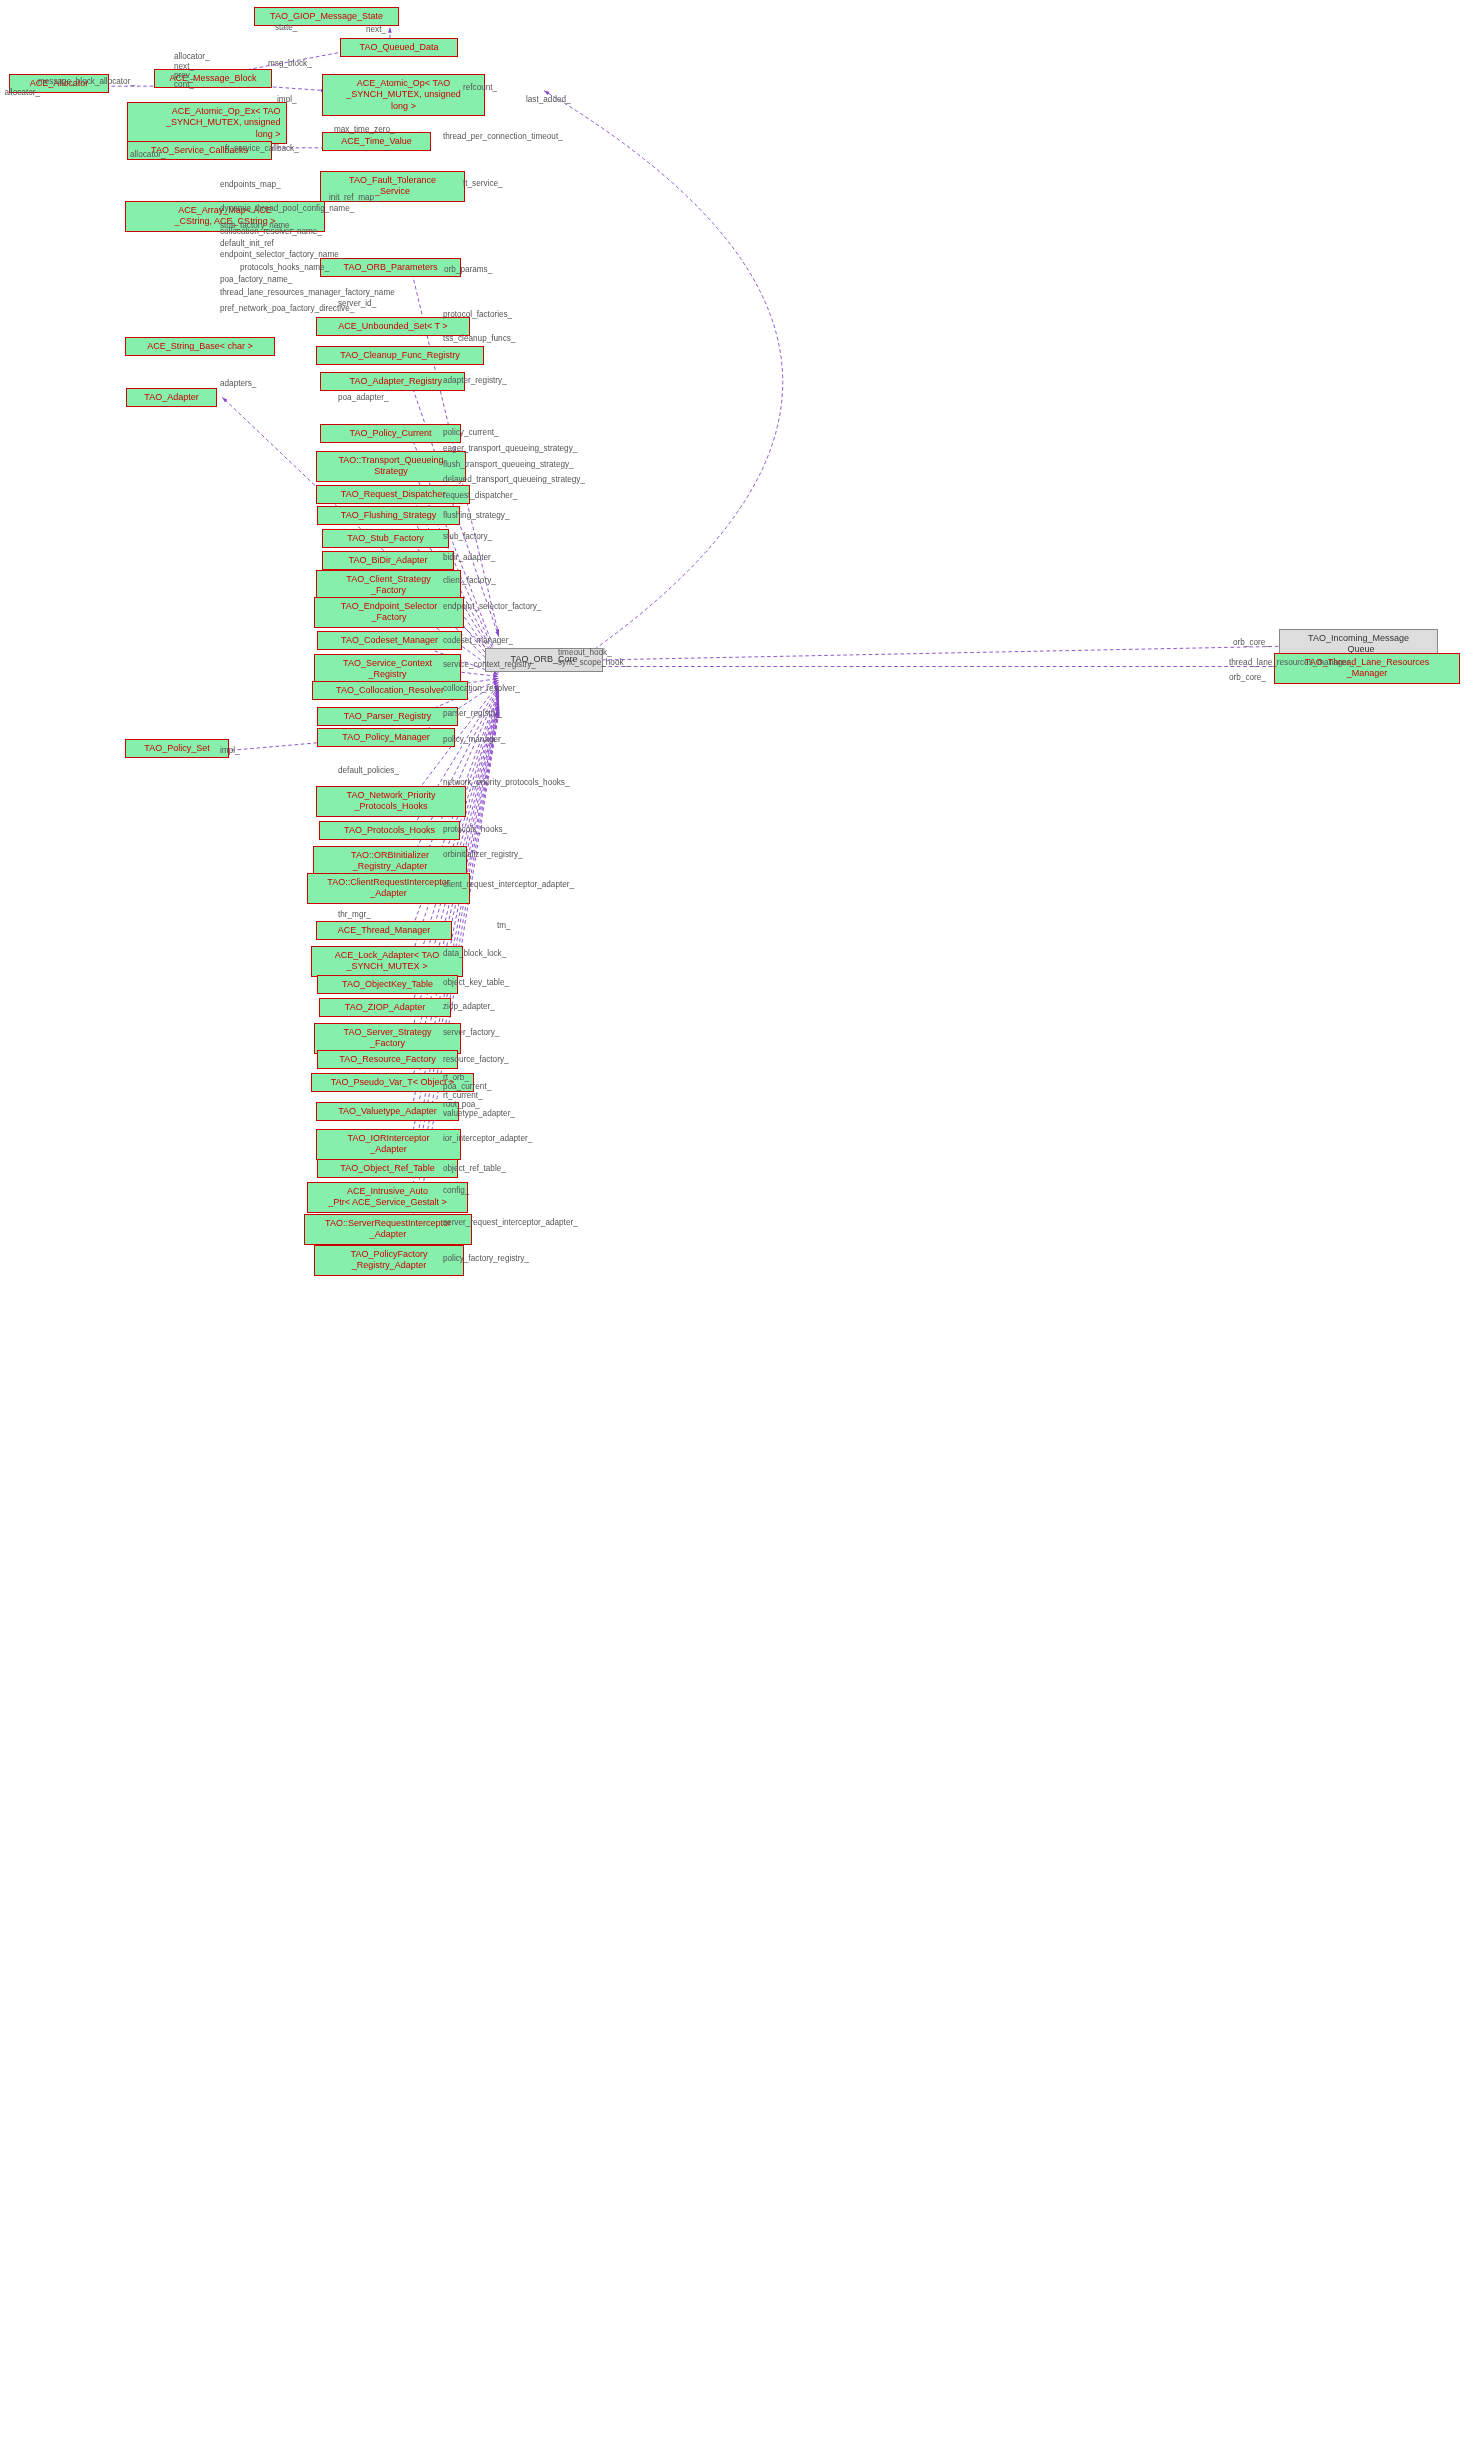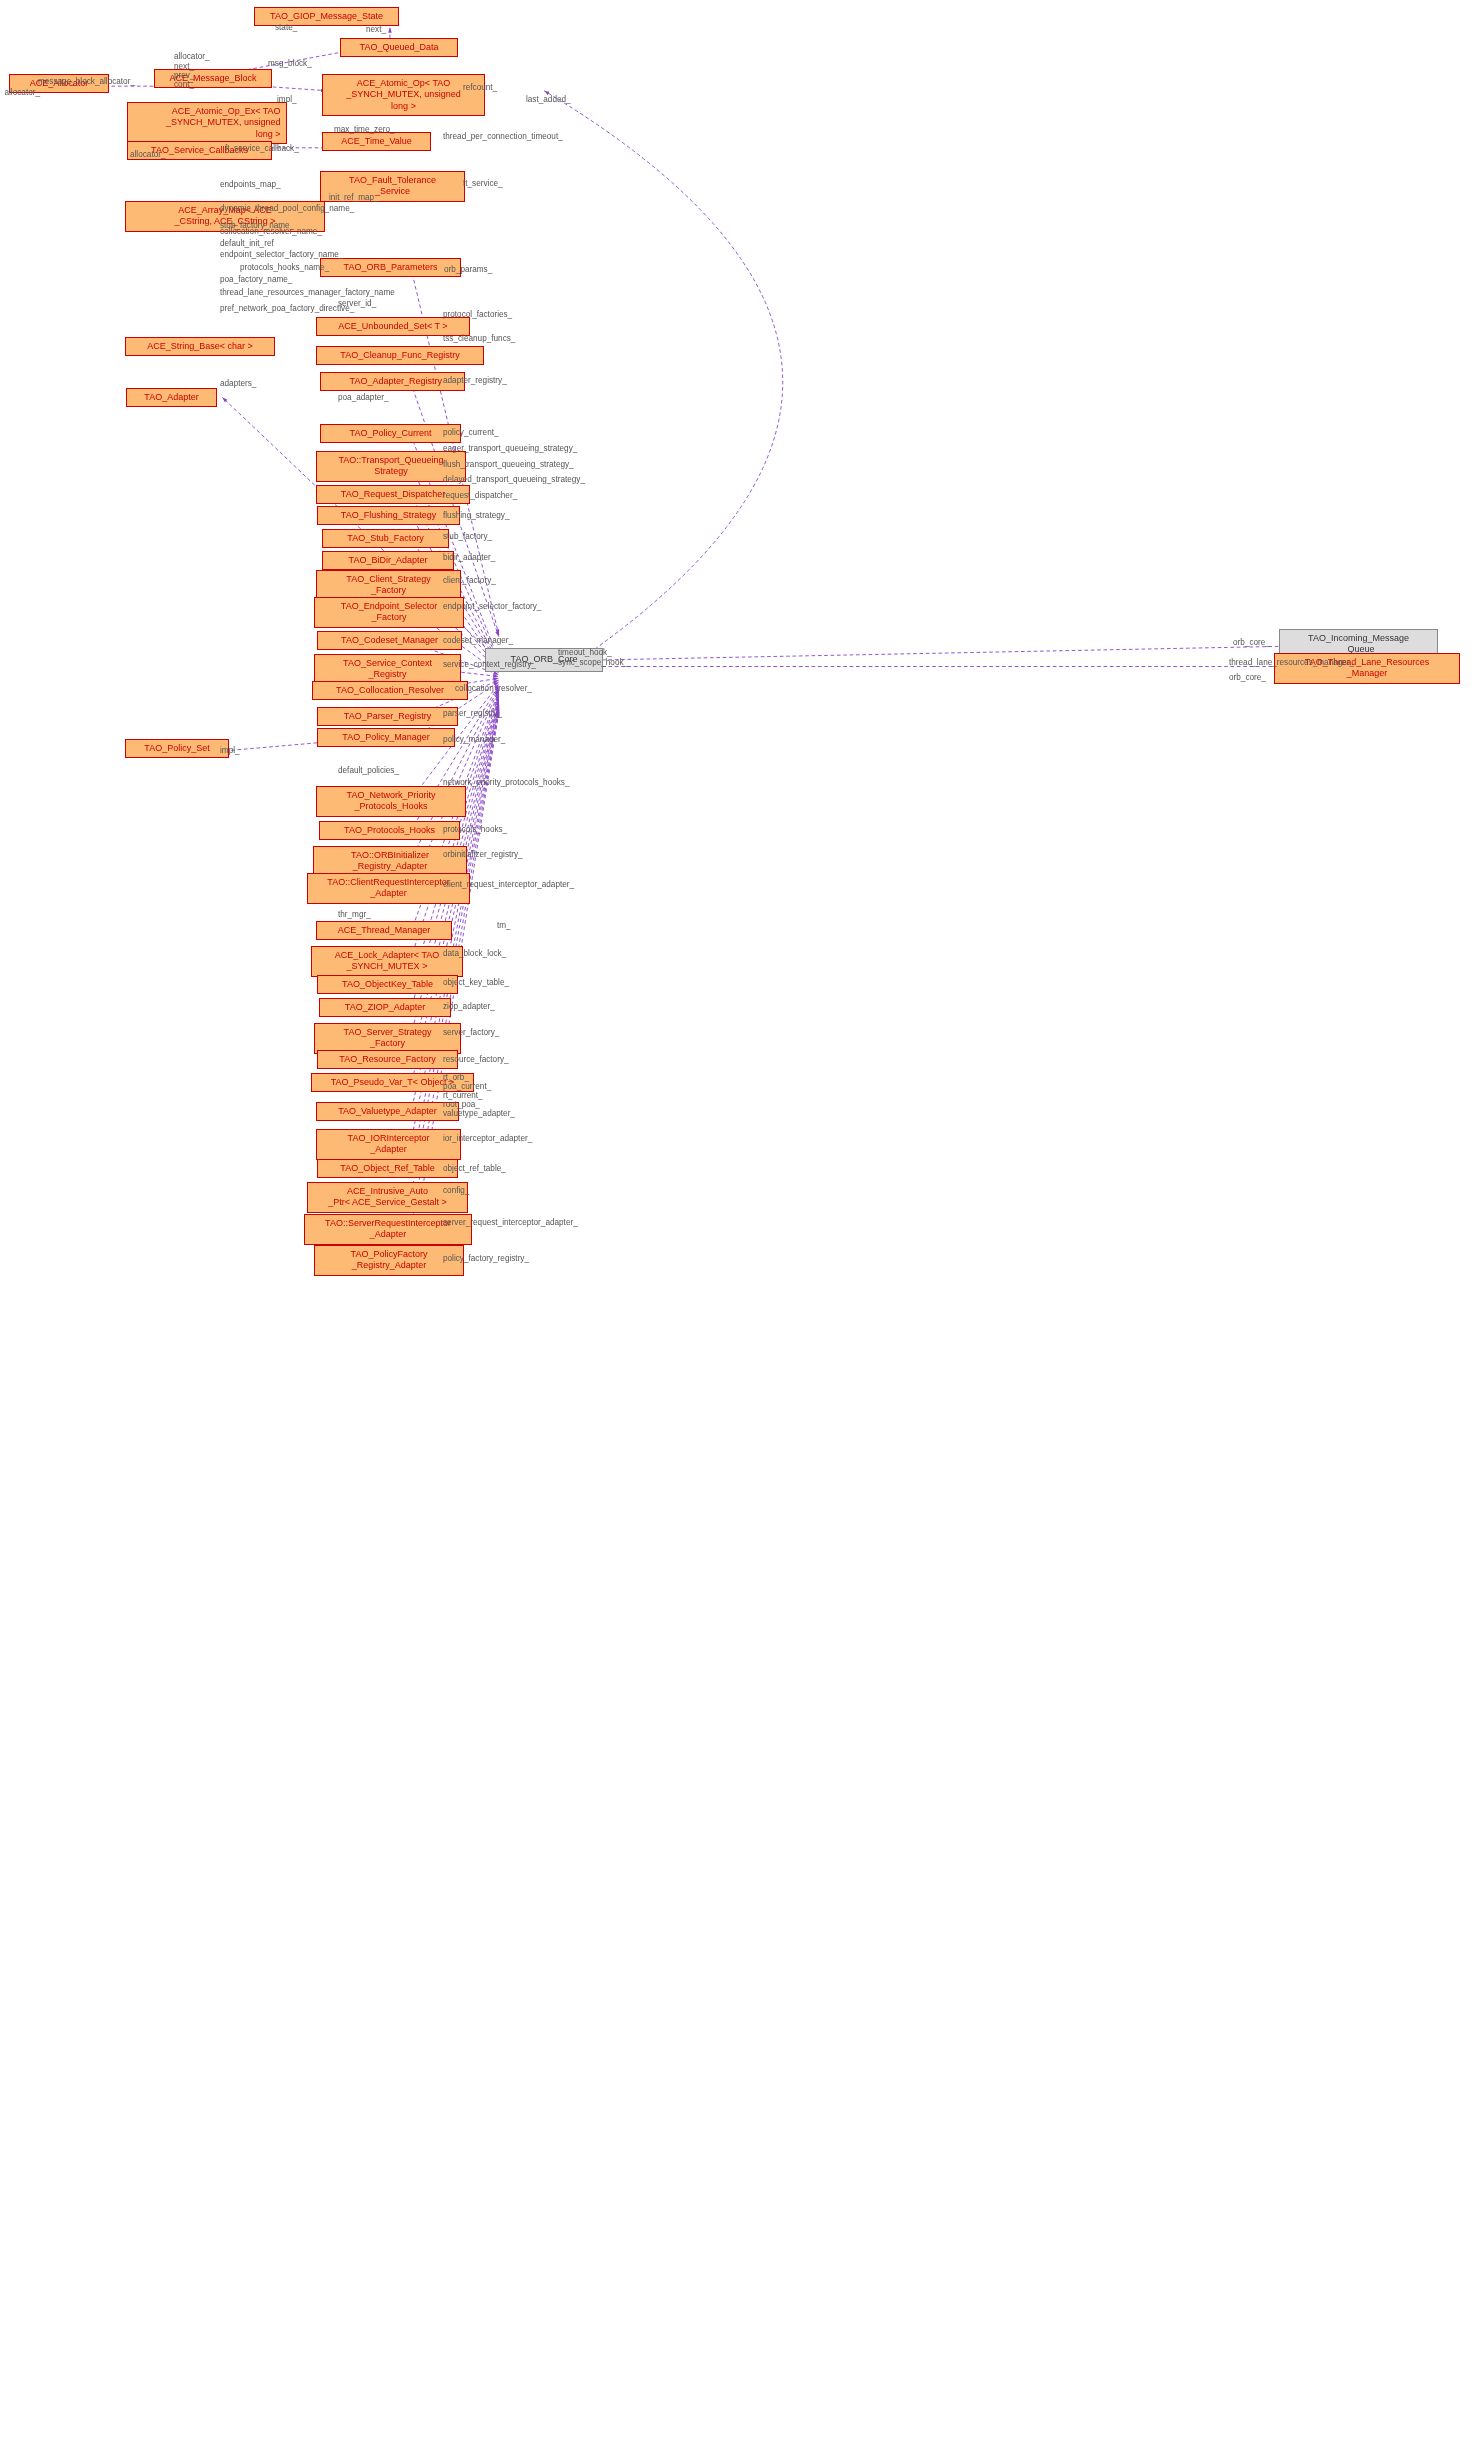--- a/index.html
+++ b/index.html
@@ -13,21 +13,21 @@
       overflow: hidden;
     }
     .node {
       position: absolute;
       border: 1.4px solid;
       padding: 2.7px 5.4px;
       text-align: center;
       white-space: nowrap;
       font-size: 9px;
       line-height: 1.3;
-      background: #fdba74;
+      background: #86efac;
     }
     .node-red {
       border-color: #cc0000;
       color: #cc0000;
     }
     .node-gray {
       border-color: #888;
       color: #333;
       background: #ddd;
     }
@@ -386,21 +386,21 @@
 <span class="label" style="left:443px;top:460px;">flush_transport_queueing_strategy_</span>
 <span class="label" style="left:443px;top:475px;">delayed_transport_queueing_strategy_</span>
 <span class="label" style="left:443px;top:491px;">request_dispatcher_</span>
 <span class="label" style="left:443px;top:511px;">flushing_strategy_</span>
 <span class="label" style="left:443px;top:532px;">stub_factory_</span>
 <span class="label" style="left:443px;top:553px;">bidir_adapter_</span>
 <span class="label" style="left:443px;top:576px;">client_factory_</span>
 <span class="label" style="left:443px;top:602px;">endpoint_selector_factory_</span>
 <span class="label" style="left:443px;top:636px;">codeset_manager_</span>
 <span class="label" style="left:443px;top:660px;">service_context_registry_</span>
-<span class="label" style="left:443px;top:684px;margin-left:12px;">collocation_resolver_</span>
+<span class="label" style="left:443px;top:684px;">collocation_resolver_</span>
 <span class="label" style="left:443px;top:709px;">parser_registry_</span>
 <span class="label" style="left:443px;top:735px;">policy_manager_</span>
 <span class="label" style="left:338px;top:766px;">default_policies_</span>
 <span class="label" style="left:220px;top:746px;">impl_</span>
 <span class="label" style="left:443px;top:778px;">network_priority_protocols_hooks_</span>
 <span class="label" style="left:443px;top:825px;">protocols_hooks_</span>
 <span class="label" style="left:443px;top:850px;">orbinitializer_registry_</span>
 <span class="label" style="left:443px;top:880px;">client_request_interceptor_adapter_</span>
 <span class="label" style="left:338px;top:910px;">thr_mgr_</span>
 <span class="label" style="left:497px;top:921px;">tm_</span>

